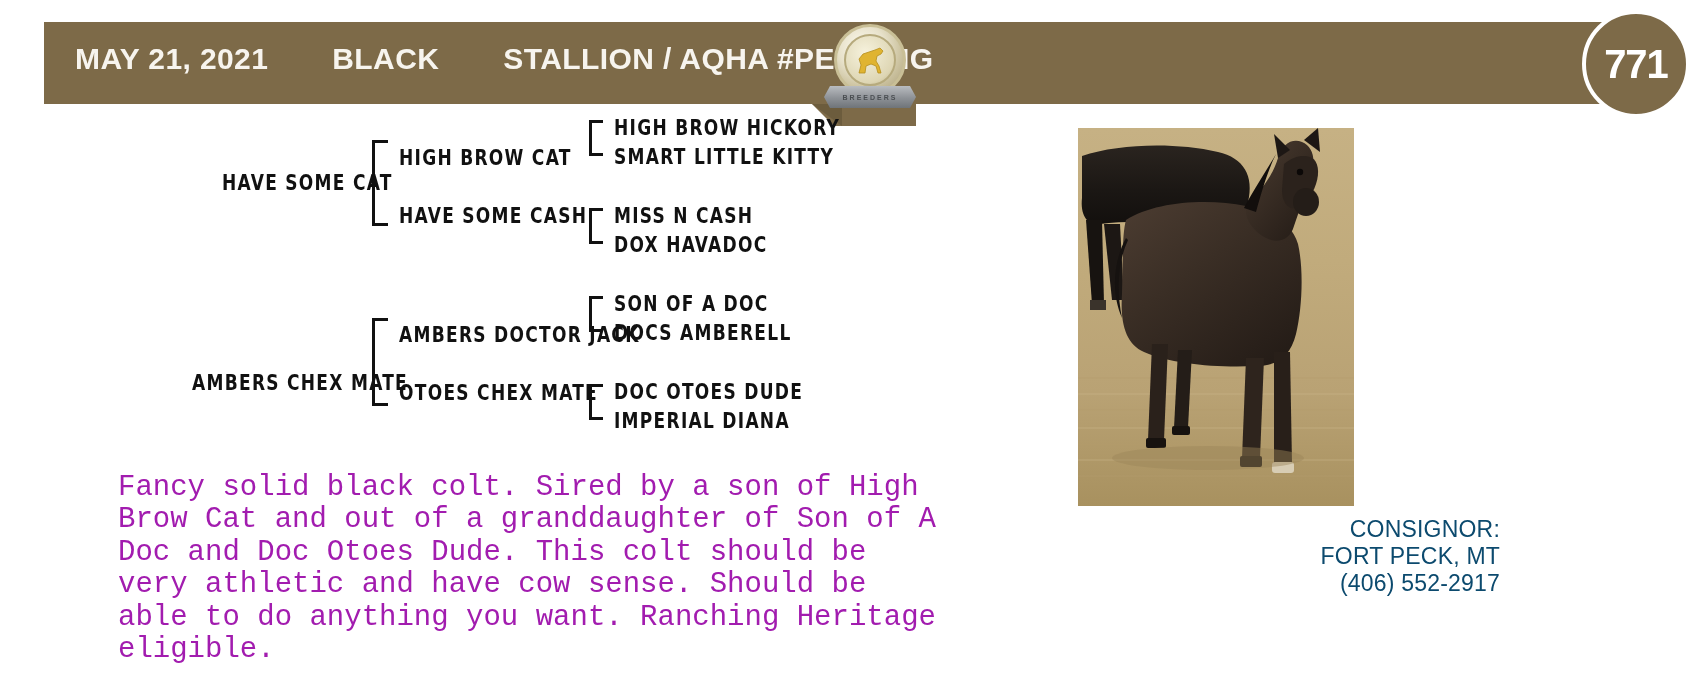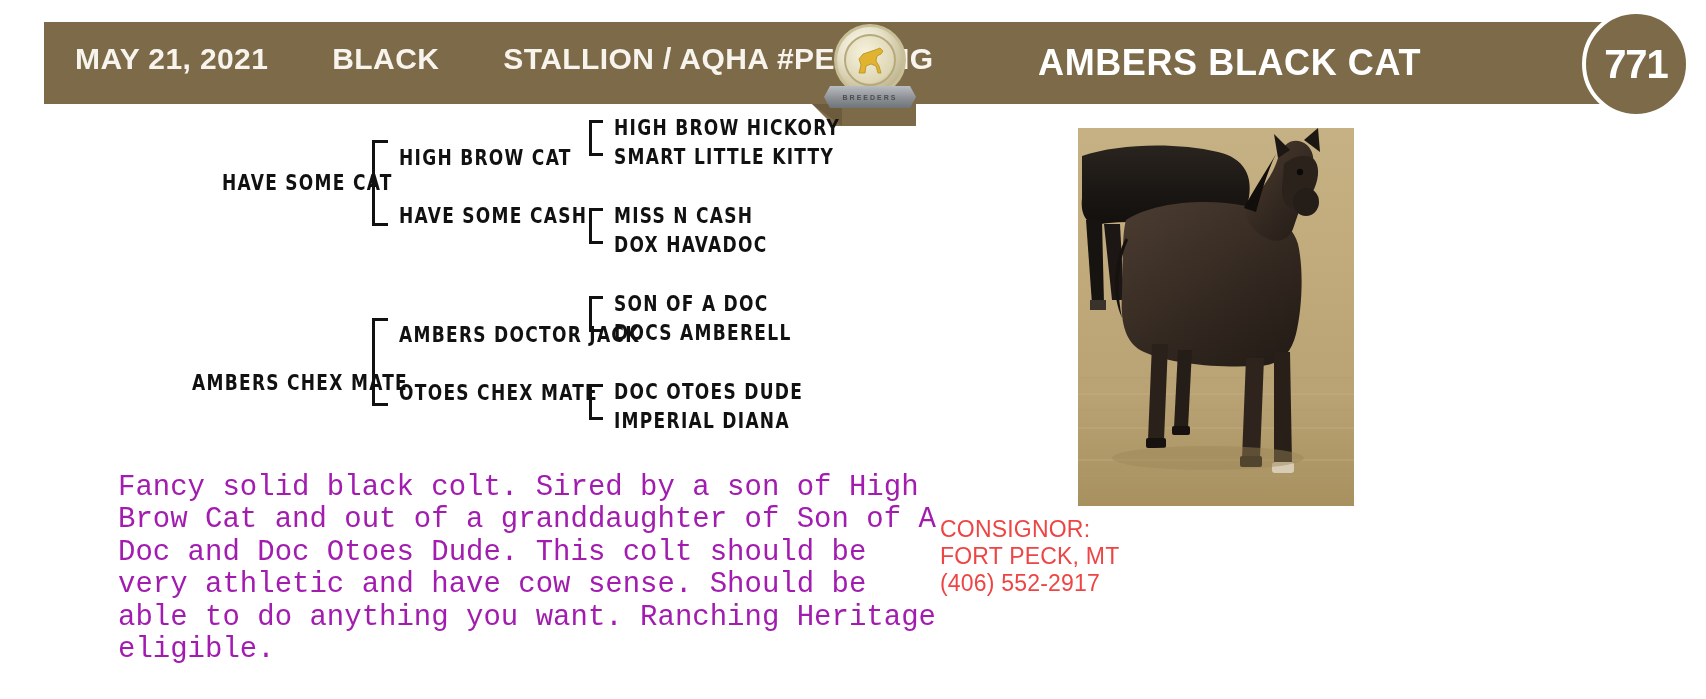--- a/index.html
+++ b/index.html
@@ -130,21 +130,21 @@
   
   .photo{
     position:absolute;left:1078px;top:128px;width:276px;height:378px;
     overflow:hidden;background:#c8b88d;
   }
   .photo svg{display:block;}
 
   
   .consignor{
     position:absolute;left:940px;top:516px;width:560px;
-    text-align:left;color:#ef4444;
+    text-align:right;color:#0c4a6e;
     font-size:23px;line-height:1.17;letter-spacing:.2px;
   }
   .consignor div{white-space:nowrap;}
 </style>
 </head>
 <body>
 
 <div class="header-wrap">
 
   <div class="header-bar"></div>
@@ -161,21 +161,20 @@
     <div class="logo-post"></div>
     <div class="logo-seal">
       <div class="logo-ring"></div>
       <svg class="logo-horse" viewBox="0 0 40 34">
         <path d="M6 28 L8 20 L6 14 L10 9 L16 7 L22 5 L27 3 L30 6 L28 9 L24 11 L23 16 L26 21 L28 28 L25 28 L23 21 L18 19 L13 21 L12 28 Z" fill="#e0b431" stroke="#b58e1d" stroke-width="0.8"></path>
       </svg>
     </div>
     <div class="logo-banner">BREEDERS</div>
   </div>
 
-  <div class="header-title">AMBERS BLACK CAT</div>
 
   <div class="lot-badge">
     <span>771</span>
   </div>
 </div>
 
 <div class="pedigree">
 
   <span class="ped-name" style="left:222px;top:58px;">HAVE SOME CAT</span>
 

